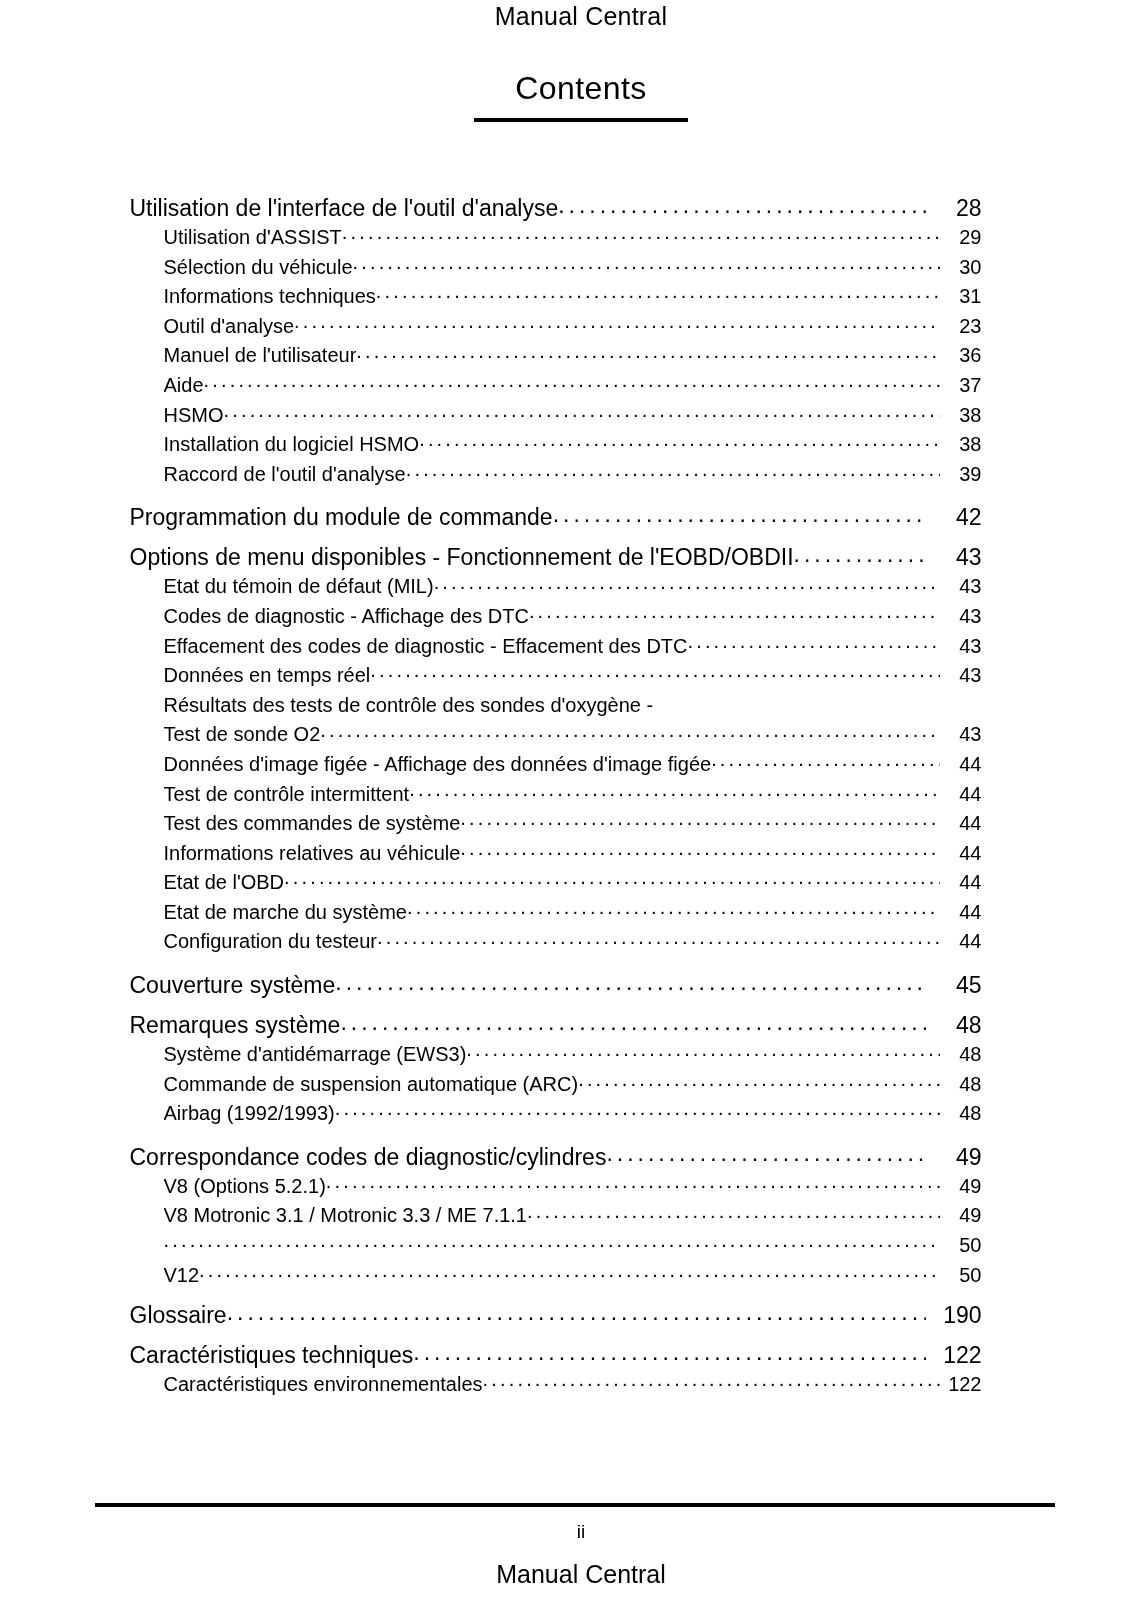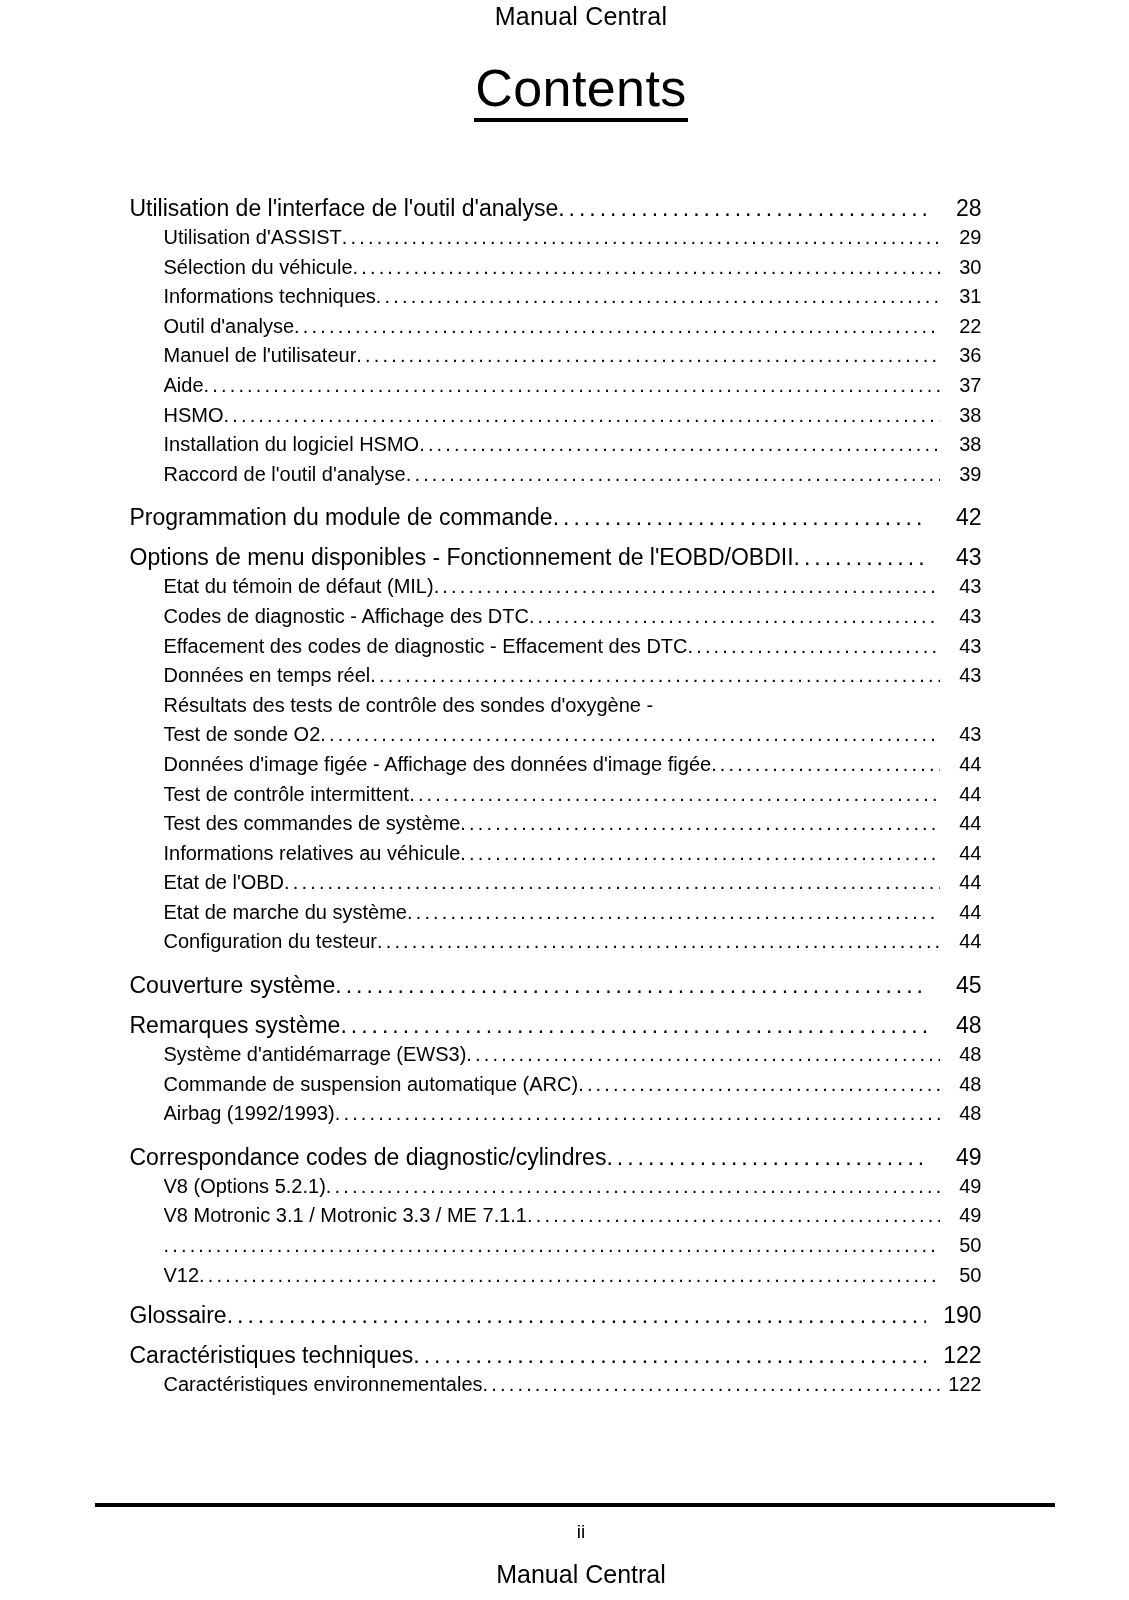--- a/index.html
+++ b/index.html
@@ -36,21 +36,21 @@
   
   .title-block {
     position: absolute;
     top: 64px;
     left: 0;
     width: 1129px;
     text-align: center;
   }
   .title-text {
     display: inline-block;
-    font-size: 52px;
+    font-size: 32px;
     line-height: 48px;
     letter-spacing: 0.4px;
     font-weight: 400;
   }
   .title-rule {
     width: 214px;
     height: 4px;
     background: #000;
     margin: 6px auto 0 auto;
   }
@@ -58,21 +58,21 @@
   
   .toc {
     position: absolute;
     top: 193px;
     left: 113px;
     width: 852px;
   }
 
   .toc-row {
     display: flex;
-    align-items: flex-end;
+    align-items: center;
     width: 100%;
     white-space: nowrap;
   }
 
   .toc-label {
     flex: 0 0 auto;
     max-width: 760px;
     overflow: hidden;
   }
 
@@ -182,21 +182,21 @@
         <span class="toc-page">30</span>
       </div>
       <div class="toc-row lvl2">
         <span class="toc-label">Informations techniques </span>
         <span class="leader"></span>
         <span class="toc-page">31</span>
       </div>
       <div class="toc-row lvl2">
         <span class="toc-label">Outil d'analyse </span>
         <span class="leader"></span>
-        <span class="toc-page">22</span>
+        <span class="toc-page">23</span>
       </div>
       <div class="toc-row lvl2">
         <span class="toc-label">Manuel de l'utilisateur </span>
         <span class="leader"></span>
         <span class="toc-page">36</span>
       </div>
       <div class="toc-row lvl2">
         <span class="toc-label">Aide </span>
         <span class="leader"></span>
         <span class="toc-page">37</span>

